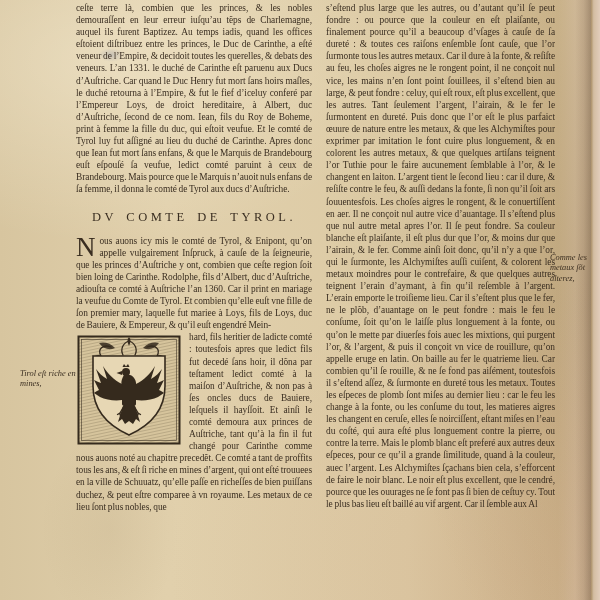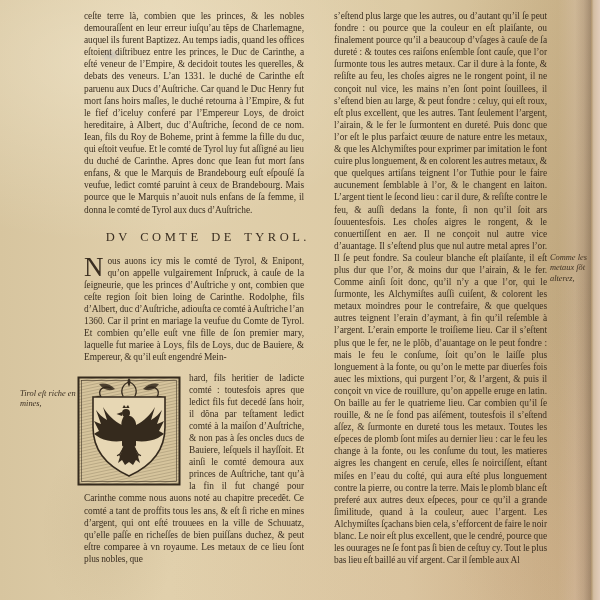--- a/index.html
+++ b/index.html
@@ -19,36 +19,36 @@
       linear-gradient(90deg,#d7c59f 0%,#e1d0ac 28%,#dccaa4 68%,#ccb58c 93%,#dac4ae 100%);
     font-family:"Liberation Serif","DejaVu Serif",serif;
   }
   .col{
     position:absolute;top:2px;height:597px;overflow:hidden;
     font-size:9.4px;line-height:12.1px;color:var(--ink);
     text-align:justify;letter-spacing:-0.05px;word-spacing:-0.5px;
   }
   #col-left{left:76px;width:236px;}
   #col-right{left:326px;width:229px;}
-  .para{margin:8px;}
+  .para{margin:0;}
   .heading{
-    margin:15px 2px 12px;text-align:right;font-weight:normal;
+    margin:15px 2px 12px;text-align:center;font-weight:normal;
     font-size:12.5px;letter-spacing:3.5px;word-spacing:3px;color:var(--ink);
   }
   .dropcap{
     float:left;font-size:27px;line-height:22px;padding:1px 4px 0 0;color:var(--ink);
   }
   .woodcut-box{
     float:left;width:104px;height:112px;margin:3px 8px 2px 1px;
   }
   .margin-note{
     position:absolute;font-style:italic;font-size:8.4px;line-height:10.3px;
     color:var(--ink);text-align:left;
   }
-  #note-left{left:20px;top:389px;width:56px;}
+  #note-left{left:20px;top:369px;width:56px;}
   #note-right{left:550px;top:253px;width:48px;}
   
   .edge-shade{
     position:absolute;top:0;right:9px;width:16px;height:600px;
     background:linear-gradient(90deg,rgba(0,0,0,0) 0%,rgba(110,80,45,0.18) 55%,rgba(85,60,30,0.38) 100%);
     pointer-events:none;
   }
   .edge-strip{
     position:absolute;top:0;right:0;width:9px;height:600px;
     background:linear-gradient(90deg,#ab9068 0%,#d3bda2 30%,#e2cdbb 100%);

